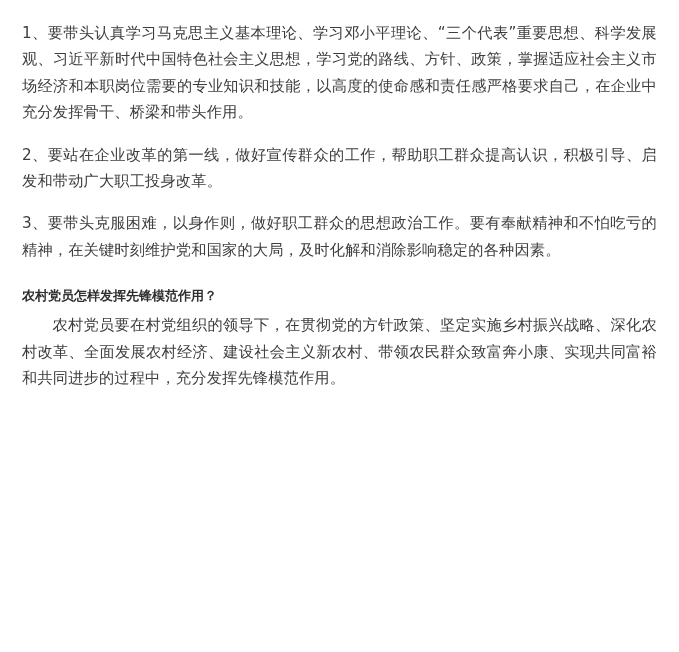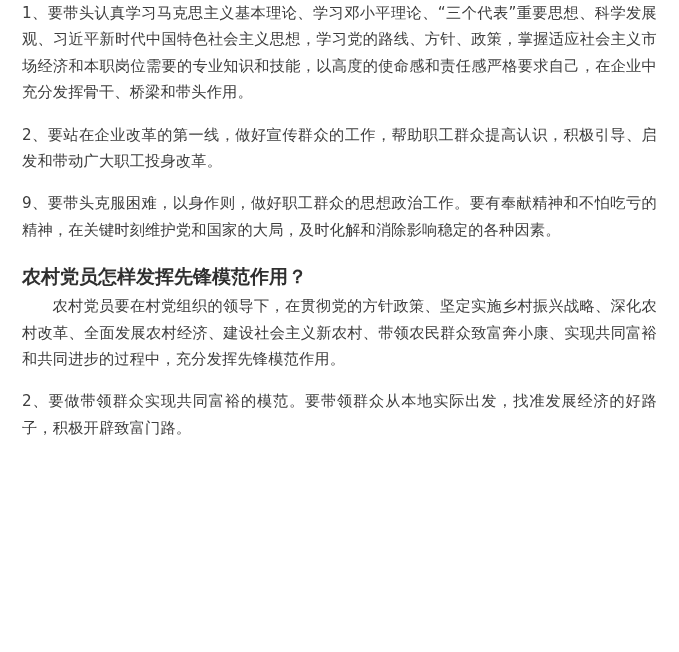--- a/index.html
+++ b/index.html
@@ -12,53 +12,53 @@
     width: 679px;
     height: 652px;
     overflow: hidden;
     font-family: "DejaVu Sans", "Liberation Sans", sans-serif;
     color: #3a3a3a;
   }
   .page {
     box-sizing: border-box;
     width: 679px;
     height: 652px;
-    padding: 0 22px 0 22px;
+    padding: 20px 22px 0 22px;
     background: #ffffff;
   }
   .para {
     font-size: 15.2px;
     line-height: 26.4px;
     text-align: justify;
     text-justify: inter-ideograph;
     margin: 0 0 0 0;
     color: #3d3d3d;
     letter-spacing: 0.2px;
   }
   .para + .para {
     margin-top: 16px;
   }
   .section-heading {
-    font-size: 19px;
+    font-size: 13px;
     line-height: 26px;
     font-weight: bold;
     color: #2f2f2f;
     margin: 20px 0 4px 0;
   }
   .indent {
     text-indent: 2em;
+    font-family: Liberation Mono, monospace;
   }
 </style>
 </head>
 <body>
 
 <div class="page">
 
   <p class="para">1、要带头认真学习马克思主义基本理论、学习邓小平理论、“三个代表”重要思想、科学发展观、习近平新时代中国特色社会主义思想，学习党的路线、方针、政策，掌握适应社会主义市场经济和本职岗位需要的专业知识和技能，以高度的使命感和责任感严格要求自己，在企业中充分发挥骨干、桥梁和带头作用。</p>
   <p class="para">2、要站在企业改革的第一线，做好宣传群众的工作，帮助职工群众提高认识，积极引导、启发和带动广大职工投身改革。</p>
-  <p class="para">9、要带头克服困难，以身作则，做好职工群众的思想政治工作。要有奉献精神和不怕吃亏的精神，在关键时刻维护党和国家的大局，及时化解和消除影响稳定的各种因素。</p>
+  <p class="para">3、要带头克服困难，以身作则，做好职工群众的思想政治工作。要有奉献精神和不怕吃亏的精神，在关键时刻维护党和国家的大局，及时化解和消除影响稳定的各种因素。</p>
 
   <h2 class="section-heading">农村党员怎样发挥先锋模范作用？</h2>
 
   <p class="para indent">农村党员要在村党组织的领导下，在贯彻党的方针政策、坚定实施乡村振兴战略、深化农村改革、全面发展农村经济、建设社会主义新农村、带领农民群众致富奔小康、实现共同富裕和共同进步的过程中，充分发挥先锋模范作用。</p>
-  <p class="para">2、要做带领群众实现共同富裕的模范。要带领群众从本地实际出发，找准发展经济的好路子，积极开辟致富门路。</p>
 
 </div>
 
 </body></html>

